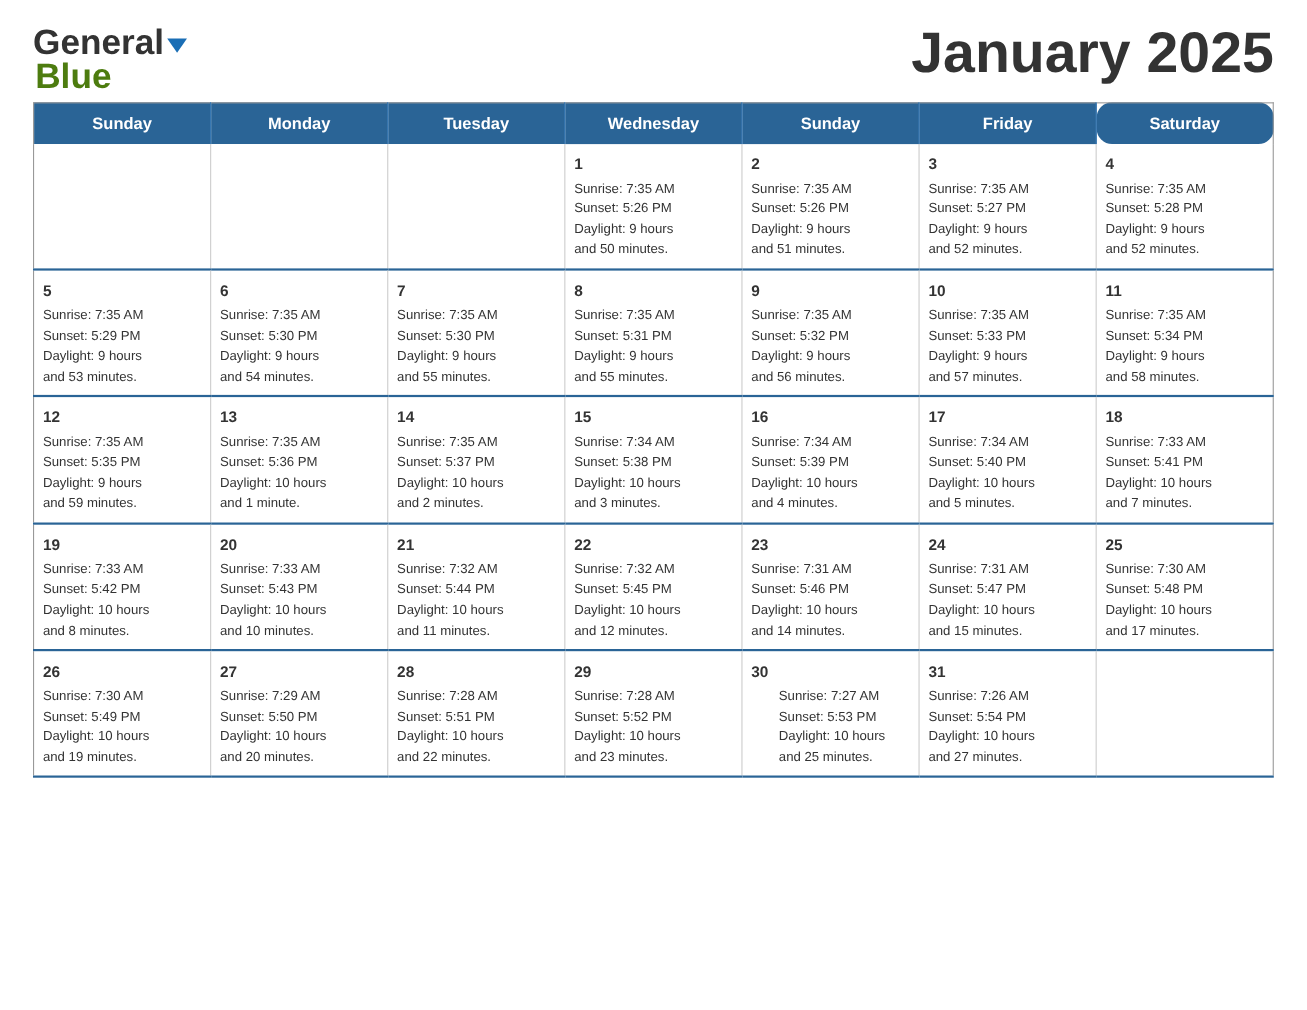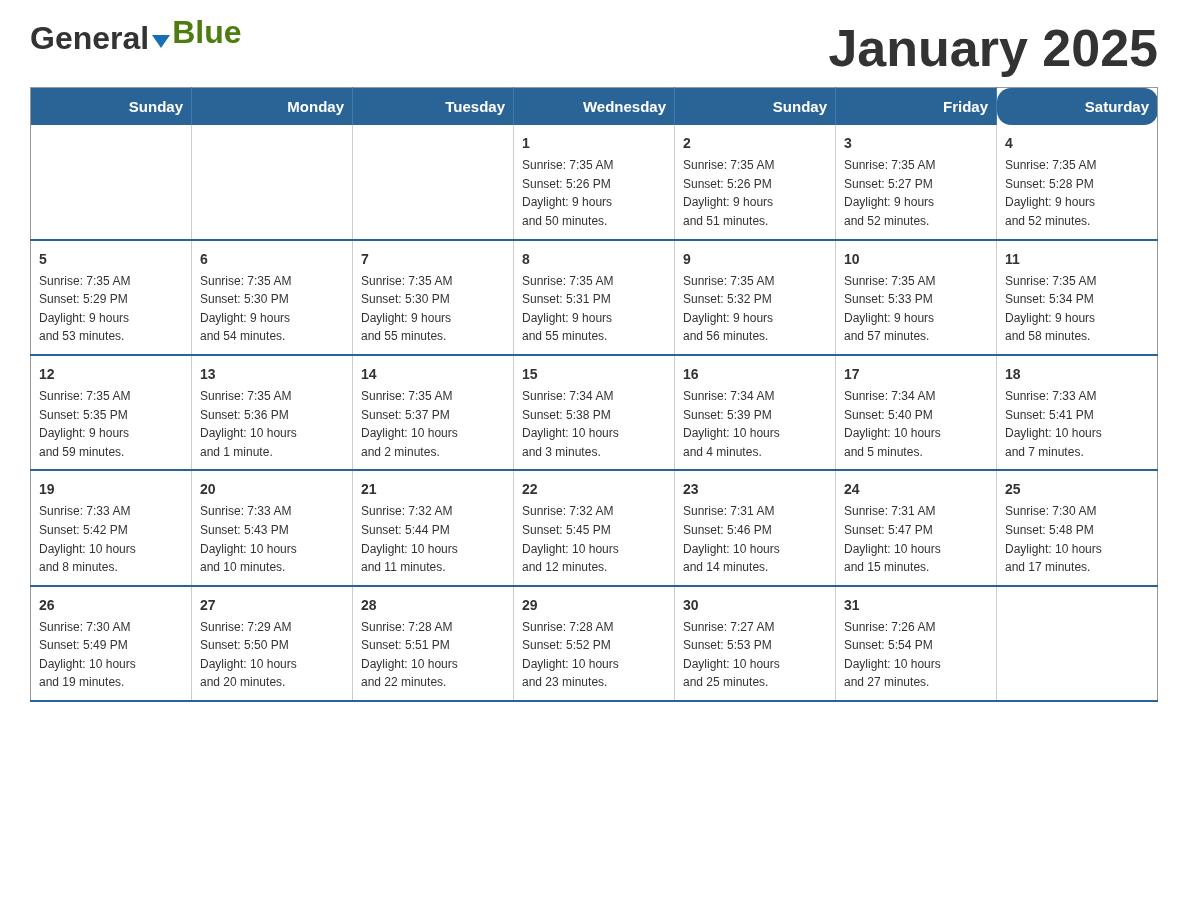--- a/index.html
+++ b/index.html
@@ -11,21 +11,21 @@
       min-height: 918px;
     }
     .header-area {
       display: flex;
       justify-content: space-between;
       align-items: flex-start;
       margin-bottom: 10px;
     }
     .logo-area {
       display: flex;
-      flex-direction: row;
+      flex-direction: column;
       align-items: flex-start;
     }
     .title-area {
       text-align: center;
     }
     .month-title {
       font-size: 52px;
       font-weight: bold;
       color: #333;
       line-height: 1.1;
@@ -40,21 +40,21 @@
       border-collapse: collapse;
       margin-top: 10px;
       border: 1px solid #999;
     }
     .calendar-table thead tr th {
       background-color: #2a6496;
       color: #fff;
       font-size: 15px;
       font-weight: bold;
       padding: 10px 8px;
-      text-align: right;
+      text-align: center;
       border-right: 1px solid #3a7ab5;
     }
     .calendar-table thead tr th:last-child {
       border-right: none;
       border-radius: 14px;
     }
     .calendar-table tbody tr td {
       vertical-align: top;
       padding: 8px 8px;
       border-right: 1px solid #ccc;
@@ -322,21 +322,21 @@
         </td>
         <td>
           <span class="day-number">29</span>
           <div class="day-info" style="white-space: pre-line;">Sunrise: 7:28 AM
 Sunset: 5:52 PM
 Daylight: 10 hours
 and 23 minutes.</div>
         </td>
         <td>
           <span class="day-number">30</span>
-          <div class="day-info" style="white-space: pre-line;">Sunrise: 7:27 AM
+          <div class="day-info" style="white-space: pre-line; margin-left: 25px;">Sunrise: 7:27 AM
 Sunset: 5:53 PM
 Daylight: 10 hours
 and 25 minutes.</div>
         </td>
         <td>
           <span class="day-number">31</span>
           <div class="day-info" style="white-space: pre-line;">Sunrise: 7:26 AM
 Sunset: 5:54 PM
 Daylight: 10 hours
 and 27 minutes.</div>

